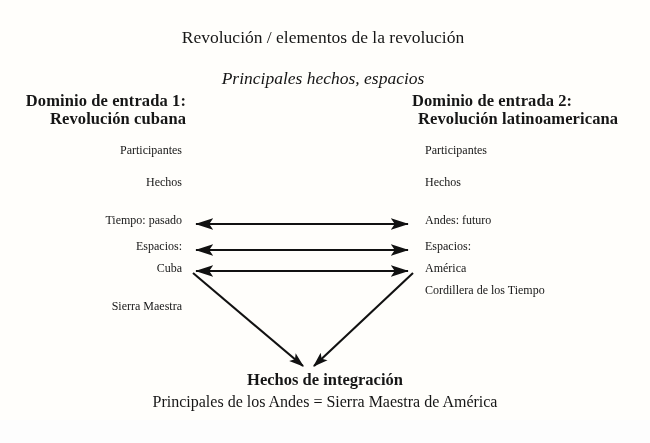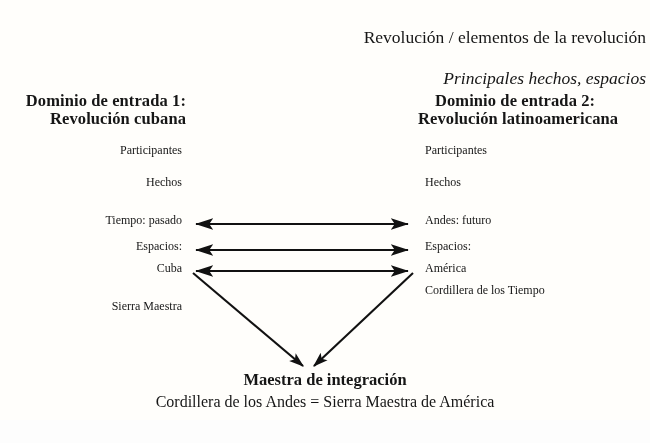--- a/index.html
+++ b/index.html
@@ -39,21 +39,21 @@
   }
   .serif-bold {
     font-family: "Liberation Serif", "DejaVu Serif", serif;
     font-weight: 700;
   }
   
   #title-block {
     left: 0;
     top: 28px;
     width: 646px;
-    text-align: right;
+    text-align: center;
     font-size: 17.5px;
   }
   #title-block .line2 { margin-top: 22px; font-style: italic; }
 
   
   .col-left {
     right: 468px;      
     text-align: right;
   }
   
@@ -61,21 +61,21 @@
     left: 425px;
     text-align: left;
   }
   .head-left {
     left: 8px;
     right: auto;
     text-align: right;
   }
   .head-right {
     left: 412px;
-    text-align: center;
+    text-align: left;
   }
   .domain-head {
     font-size: 16.5px;
     letter-spacing: 0.1px;
   }
   .domain-head .sub { display: block; }
   .head-left .sub { margin-left: 42px; }
   .head-right .sub { margin-left: 6px; }
 
   .body-line { font-size: 12px; }
@@ -134,22 +134,22 @@
   <div class="txt serif-reg body-line col-left" style="top:262px;">Cuba</div>
   <div class="txt serif-reg body-line col-left" style="top:300px;margin-left:34px;">Sierra Maestra</div>
 
   <div class="txt serif-reg body-line col-right" style="top:144px;">Participantes</div>
   <div class="txt serif-reg body-line col-right" style="top:176px;">Hechos</div>
   <div class="txt serif-reg body-line col-right" style="top:214px;">Andes: futuro</div>
   <div class="txt serif-reg body-line col-right" style="top:240px;">Espacios:</div>
   <div class="txt serif-reg body-line col-right" style="top:262px;">América</div>
   <div class="txt serif-reg body-line col-right" style="top:284px;">Cordillera de los Tiempo</div>
 
-  <div id="integration-title" class="txt serif-bold">Maestra de integración</div>
-  <div id="integration-formula" class="txt serif-reg">Cordillera de los Andes = Sierra Maestra de América</div>
+  <div id="integration-title" class="txt serif-bold">Hechos de integración</div>
+  <div id="integration-formula" class="txt serif-reg">Principales de los Andes = Sierra Maestra de América</div>
 
   <svg id="arrows" viewBox="0 0 650 443" width="650" height="443">
     <defs>
       <marker id="ah-r" markerWidth="9" markerHeight="9" refX="8.2" refY="3.1" orient="auto" markerUnits="strokeWidth">
         <path d="M0,0.3 L8.6,3.1 L0,5.9 L1.9,3.1 Z" fill="#111111"></path>
       </marker>
       <marker id="ah-l" markerWidth="9" markerHeight="9" refX="8.2" refY="3.1" orient="auto" markerUnits="strokeWidth">
         <path d="M0,0.3 L8.6,3.1 L0,5.9 L1.9,3.1 Z" fill="#111111"></path>
       </marker>
       <marker id="ah-d" markerWidth="7.5" markerHeight="7.5" refX="6.6" refY="2.6" orient="auto" markerUnits="strokeWidth">

